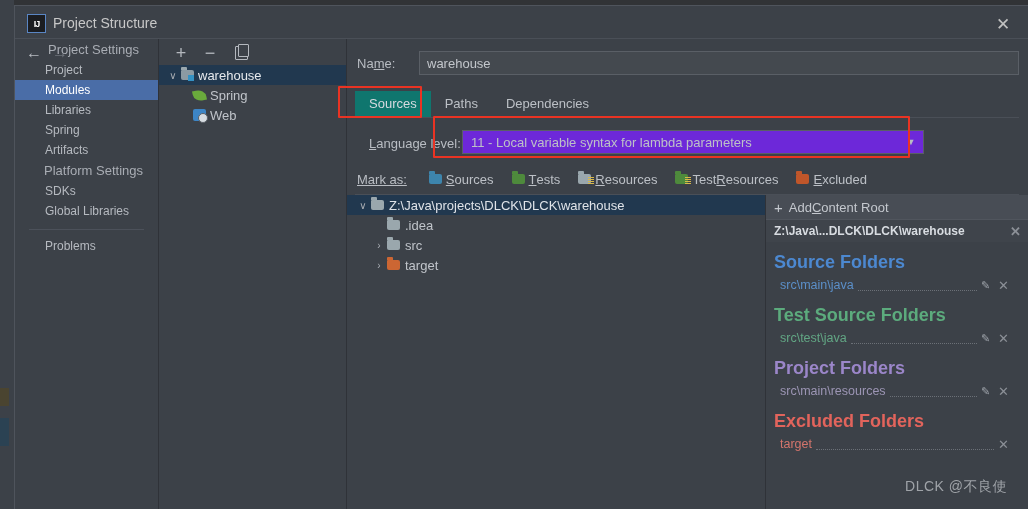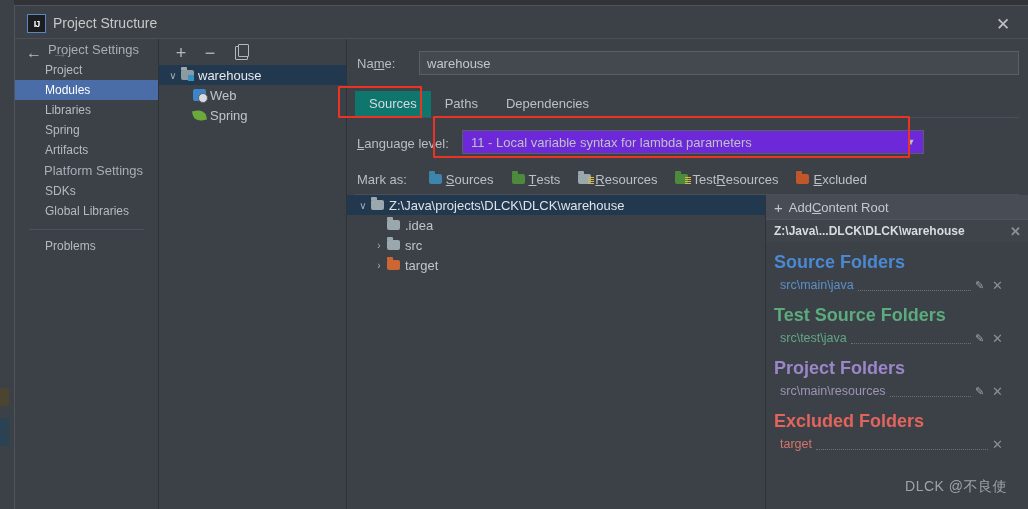--- a/index.html
+++ b/index.html
@@ -172,35 +172,35 @@
     padding:4px 14px 5px 14px; font-size:13px; color:#bcc0c6; cursor:pointer;
     display:flex; align-items:center;
   }
   .tab.active { background:#0f766e; color:#d6dae0; }
   .tabs-underline {
     position:absolute; left:8px; top:78px; width:664px; height:1px; background:#4a4f57;
   }
 
   
   .lang-row { position:absolute; left:10px; top:86px; width:662px; height:34px; }
-  .lang-label { position:absolute; left:0; top:11px; font-size:13px; color:#b9bdc3; }
+  .lang-label { position:absolute; left:12px; top:11px; font-size:13px; color:#b9bdc3; }
   .lang-label u { text-decoration:underline; }
   .lang-select {
     position:absolute; left:105px; top:5px; width:462px; height:24px;
     background:#6d28d9; border:1px solid #5a5f66; box-sizing:border-box;
     display:flex; align-items:center; cursor:pointer;
   }
   .lang-value { flex:1; padding-left:8px; font-size:13px; color:#bdc1c7; }
   .lang-caret {
     width:24px; text-align:center; font-size:9px; color:#b8bcc2;
   }
 
   
   .markas { position:absolute; left:10px; top:130px; height:20px; display:flex; align-items:center; }
-  .markas-label { font-size:13px; color:#b9bdc3; margin-right:22px; }
+  .markas-label { font-size:13px; color:#b9bdc3; margin-right:22px;text-decoration:underline; }
   .markas-item {
     display:flex; align-items:center; margin-right:18px; cursor:pointer;
     font-size:13px; color:#bcc0c6;
   }
   .markas-item .ic { margin-right:4px; }
   .markas-item u { text-decoration:underline; }
   .f-src  { background:#3d85ad; } .f-src::before  { background:#3d85ad; }
   .f-test { background:#4e8a3c; } .f-test::before { background:#4e8a3c; }
   .f-res  { background:#9aa7ad; } .f-res::before  { background:#9aa7ad; }
   .f-exc  { background:#c0562a; } .f-exc::before  { background:#c0562a; }
@@ -243,21 +243,21 @@
     height:22px; display:flex; align-items:center; justify-content:space-between;
     background:#3f444b; padding:0 8px 0 8px;
     font-size:12px; font-weight:bold; color:#d8dce1;
     border-top:1px solid #50555d;
   }
   .root-x { color:#8c9097; font-size:13px; cursor:pointer; padding-left:6px; }
 
   .folder-group { margin-top:10px; padding-left:8px; }
   .folder-title { font-size:18px; font-weight:bold; margin-bottom:2px; }
   .folder-entry {
-    display:flex; align-items:center; height:20px; padding-left:6px; padding-right:26px;
+    display:flex; align-items:center; height:20px; padding-left:6px; padding-right:20px;
     font-size:12.5px;
   }
   .folder-name { white-space:nowrap; }
   .folder-dots {
     flex:1; height:1px; margin:0 4px;
     border-bottom:1px dotted #6b7077; position:relative; top:5px;
   }
   .pencil { color:#9ba0a7; font-size:11px; cursor:pointer; margin-right:8px; }
   .entry-x { color:#8c9097; font-size:13px; cursor:pointer; }
 
@@ -330,26 +330,26 @@
           <span class="ic ic-copy"></span>
         </div>
       </div>
       <div class="modtree" id="module-tree">
           <div class="mod-row selected">
             <span class="mod-chevron">∨</span>
             <span class="ic ic-folder module"></span>
             <span class="mod-label">warehouse</span>
           </div>
           <div class="mod-row mod-child">
+            <span class="ic ic-leaf"></span>
+            <span class="mod-label">Spring</span>
+          </div>
+          <div class="mod-row mod-child">
             <span class="ic ic-web"></span>
             <span class="mod-label">Web</span>
-          </div>
-          <div class="mod-row mod-child">
-            <span class="ic ic-leaf"></span>
-            <span class="mod-label">Spring</span>
           </div>
         </div>
     </div>
 
     <div class="main">
 
       <div class="name-row">
         <div class="name-label">
           <span>Na</span><u>m</u><span>e:</span>
         </div>

